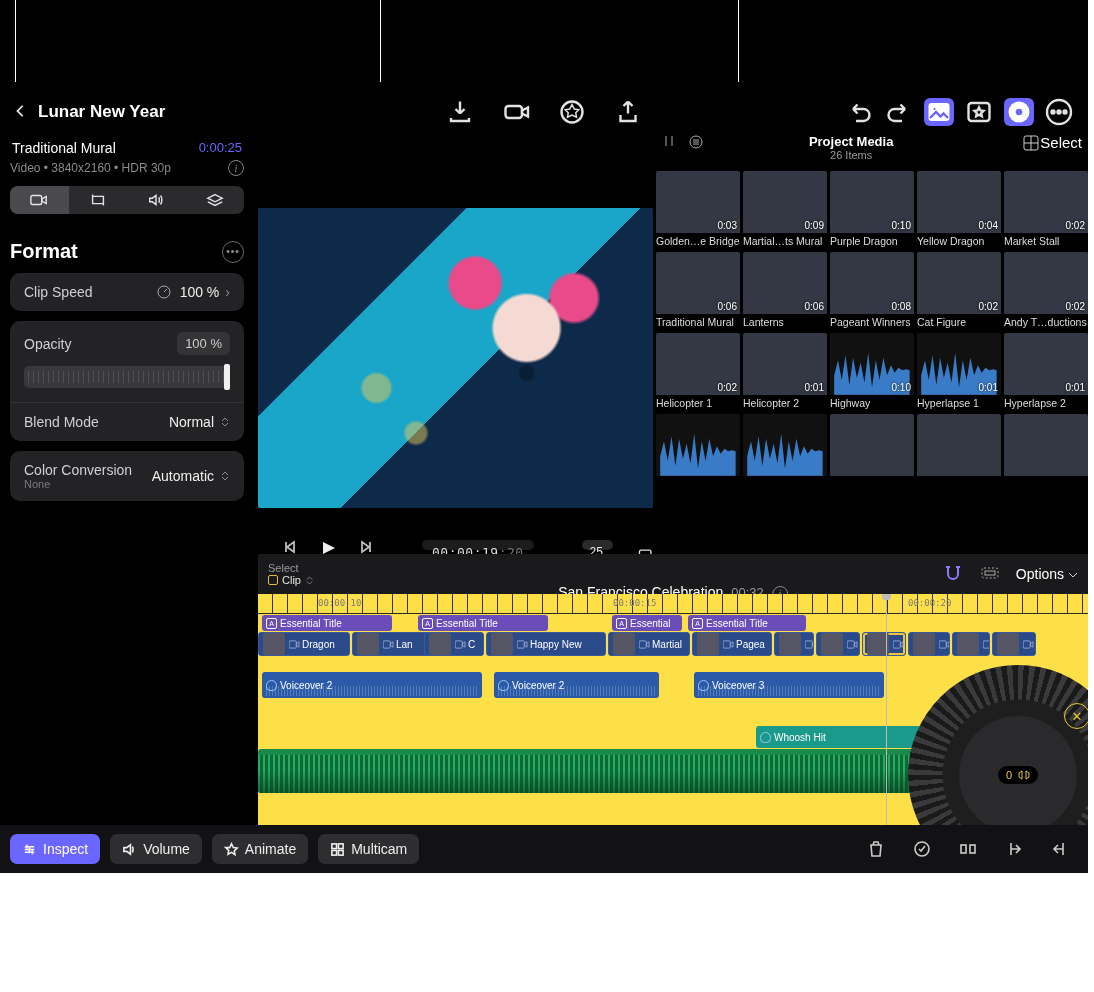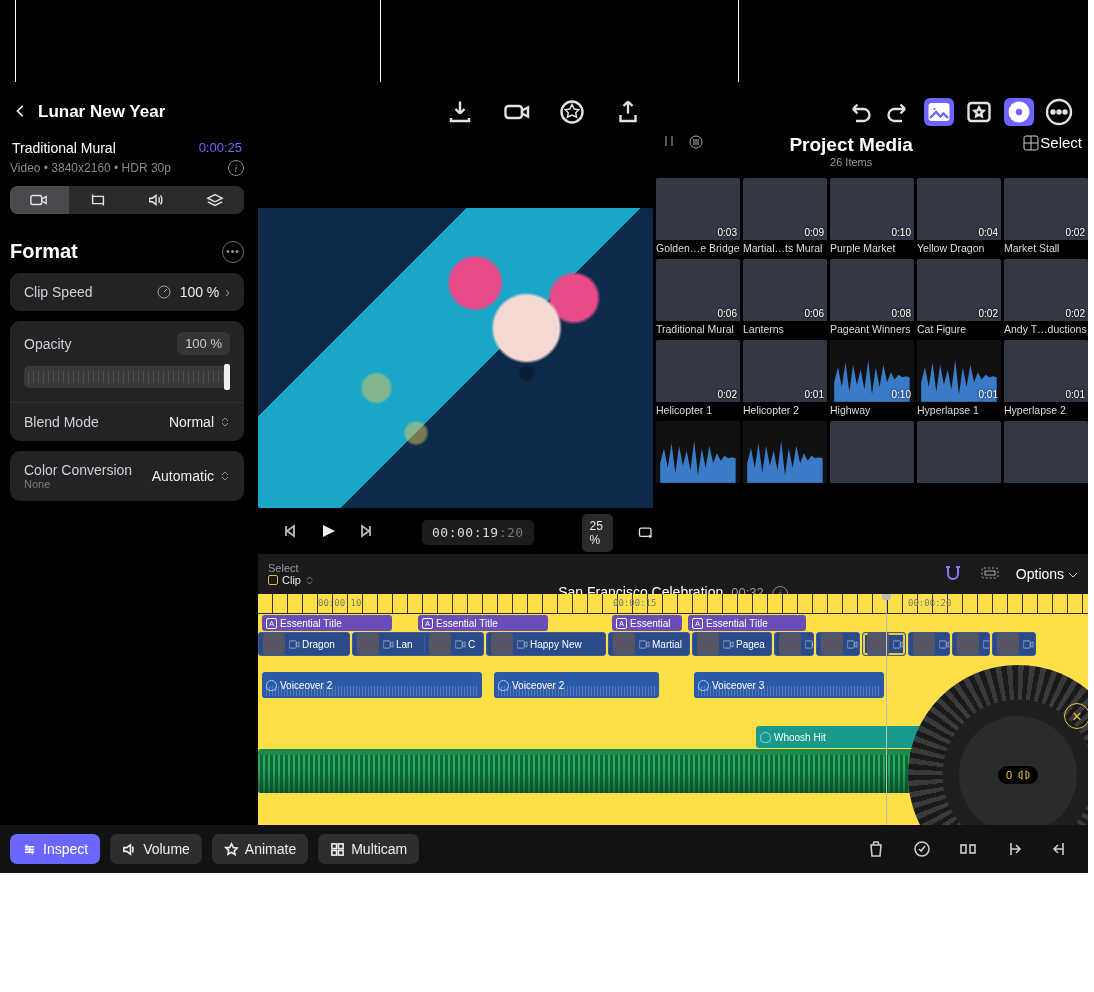--- a/index.html
+++ b/index.html
@@ -56,32 +56,32 @@
 .mural { width:100%; height:100%; background:
   radial-gradient(circle at 68% 40%, #f5d9d3 0 10%, transparent 11%),
   radial-gradient(circle at 55% 25%, #e84a8a 0 8%, transparent 9%),
   radial-gradient(circle at 80% 30%, #e84a8a 0 6%, transparent 7%),
   linear-gradient(135deg, #0d2a4a 0 30%, #1aa6c8 30% 55%, #0d2a4a 55% 100%),
   #234; position:relative; }
 .mural::after{content:"";position:absolute;inset:0;background:
   radial-gradient(circle at 30% 60%, rgba(230,200,90,.5) 0 4%, transparent 5%),
   radial-gradient(circle at 40% 75%, rgba(230,200,90,.5) 0 3%, transparent 4%),
   radial-gradient(circle at 68% 55%, rgba(0,0,0,.3) 0 2%, transparent 3%);}
-.transport { height:40px; display:flex; align-items:center; gap:24px; padding-top:9px; }
+.transport { height:40px; display:flex; gap:24px; padding-top:32px; }
 .transport .tc { background:#1c1c1e; padding:5px 10px; border-radius:5px; font-family: ui-monospace,Menlo,monospace; font-size:13px; letter-spacing:.5px; color:#ddd; }
 .transport .tc .ff { color:#777; }
 .transport .zoom { background:#2a2a2c; padding:5px 8px; border-radius:5px; font-size:12px; }
 .tb-play svg{width:16px;height:16px;fill:#eee;}
 .tb-step svg{width:14px;height:14px;stroke:#bbb;fill:none;stroke-width:1.8;}
 
 
 .browser { position:absolute; left: 656px; top: 132px; width: 432px; height: 418px; }
 .br-head { display:flex; align-items:flex-start; padding: 2px 6px 4px; }
 .br-title { flex:1; text-align:center; }
-.br-title .t { font-size:19px; font-weight:600; color:#fff; }
+.br-title .t { font-size:13px; font-weight:600; color:#fff; }
 .br-title .c { font-size:11px; color:#9a9a9e; }
 .br-select { font-size:15px; color:#fff; }
 .br-left { display:flex; gap:12px; width:60px;}
 .br-right-ic{ width:60px; display:flex; gap:12px; justify-content:flex-end;}
 .grid { display:grid; grid-template-columns: repeat(5, 1fr); gap: 3px; padding-top:6px; }
 .thumb { position:relative; height:78px; border-radius:2px; overflow:hidden; display:flex; flex-direction:column; }
 .thumb .img { flex:0 0 62px; background:#333844; position:relative; }
 .thumb .dur { position:absolute; right:3px; bottom:18px; font-size:10px; color:#fff; text-shadow:0 0 3px #000; }
 .thumb .nm { font-size:10.5px; color:#ddd; padding-top:2px; white-space:nowrap; overflow:hidden; text-overflow:ellipsis; }
 .thumb.audio .img { background:#111; display:flex; align-items:flex-end; justify-content:center; }
@@ -380,21 +380,21 @@
           <div class="nm">Golden…e Bridge</div>
         </div>
         <div class="thumb">
           <div class="img th-2"></div>
           <div class="dur">0:09</div>
           <div class="nm">Martial…ts Mural</div>
         </div>
         <div class="thumb">
           <div class="img th-3"></div>
           <div class="dur">0:10</div>
-          <div class="nm">Purple Market</div>
+          <div class="nm">Purple Dragon</div>
         </div>
         <div class="thumb">
           <div class="img th-4"></div>
           <div class="dur">0:04</div>
           <div class="nm">Yellow Dragon</div>
         </div>
         <div class="thumb">
           <div class="img th-5"></div>
           <div class="dur">0:02</div>
           <div class="nm">Market Stall</div>

